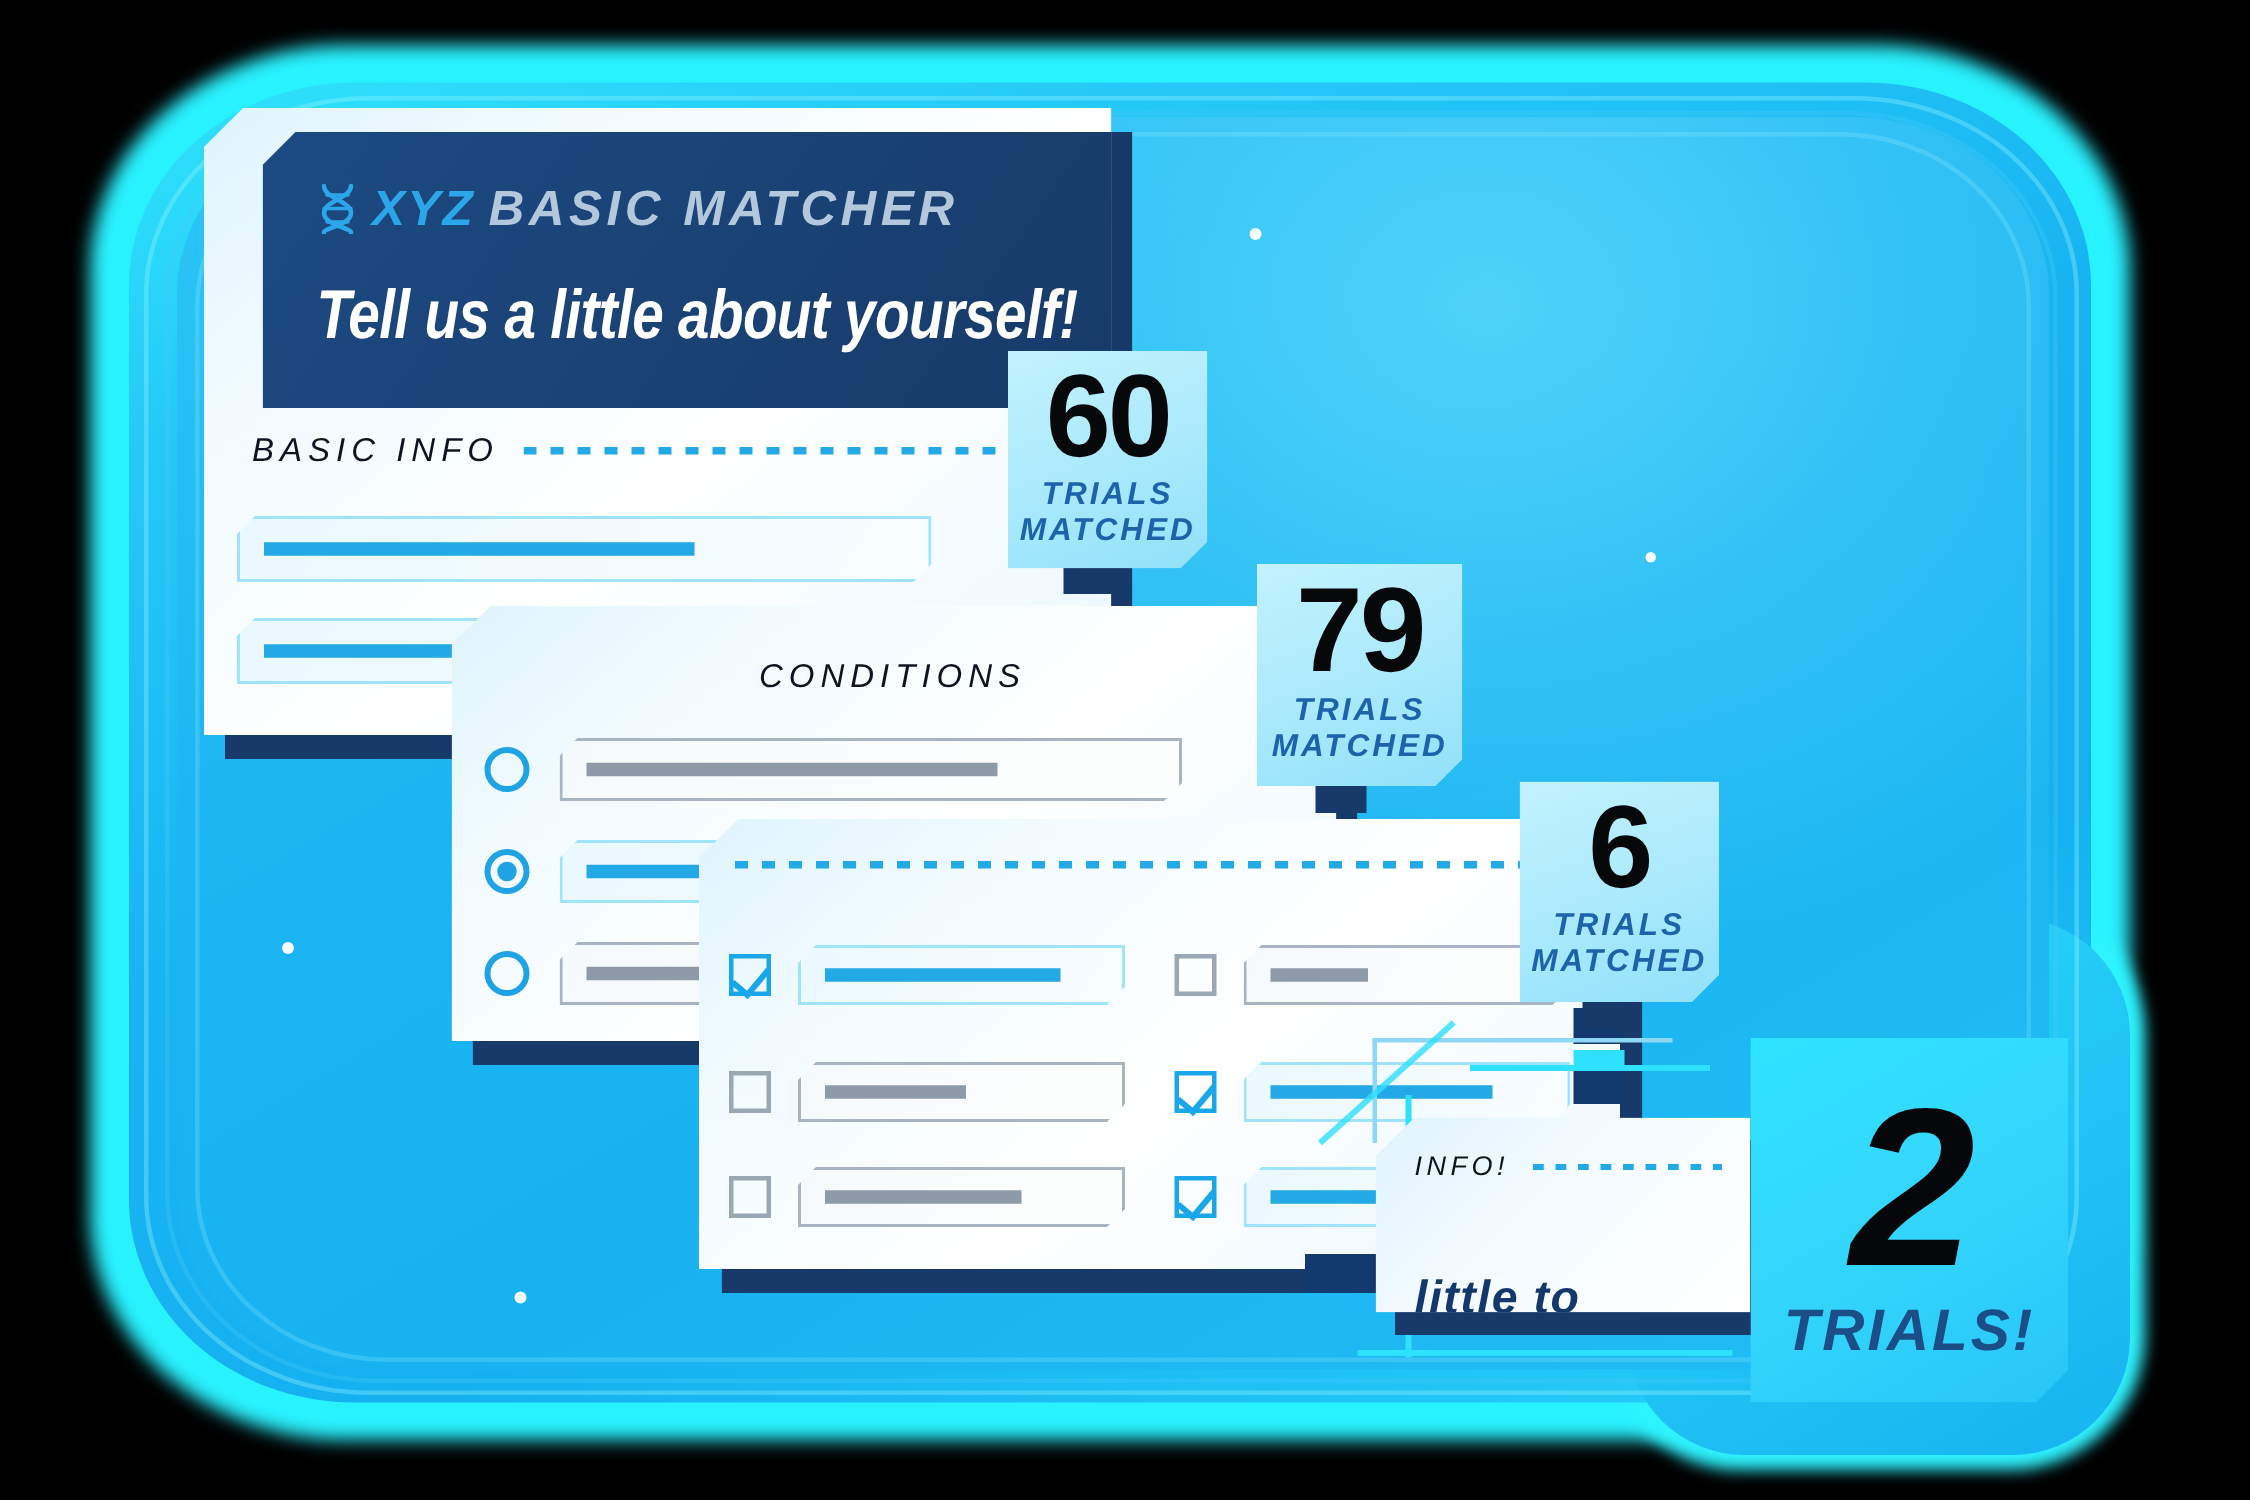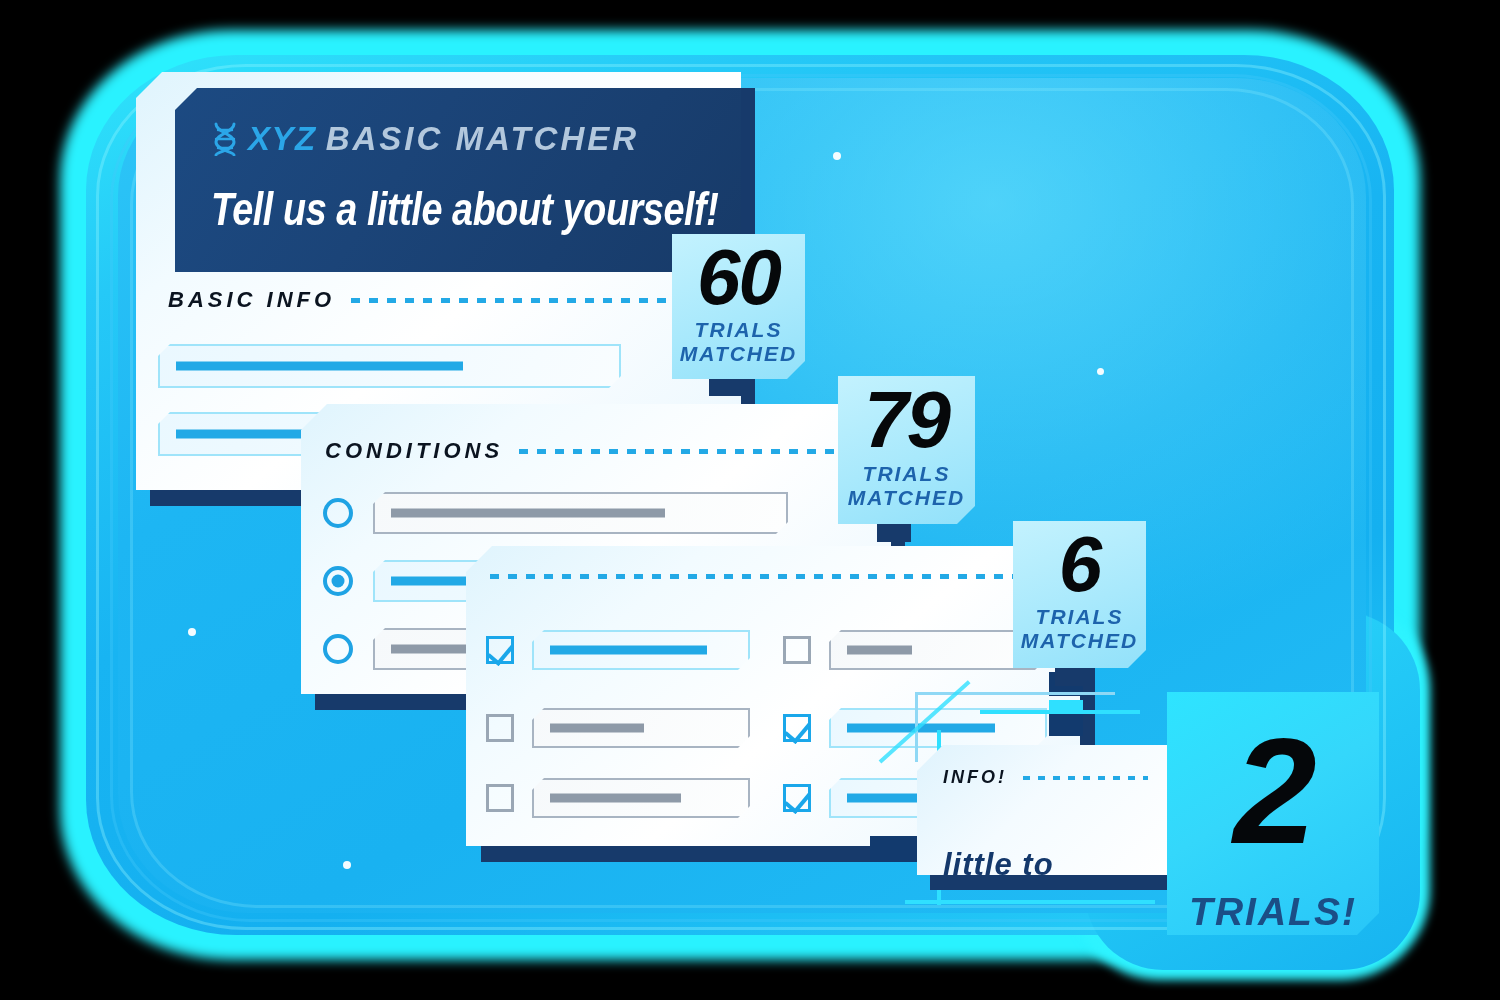--- a/index.html
+++ b/index.html
@@ -71,21 +71,21 @@
   }
   .brand .xyz{ color:#2ba6e8; }
   .brand .tm{ color:#b3c8dd; letter-spacing:3px; }
   .tagline{
     color:#ffffff; font-size:46px; font-style:italic; font-weight:bold;
     letter-spacing:-0.5px; transform:scaleX(.82); transform-origin:left center;
     white-space:nowrap;
   }
   .sec-row{ display:flex; align-items:center; gap:16px; }
   .sec-label{
-    color:#0b1420; font-size:22px; font-weight:bold; font-style:italic;
+    color:#0b1420; font-size:22px; font-weight:normal; font-style:italic;
     letter-spacing:4px; white-space:nowrap;
   }
   .dots{
     flex:1; height:5px;
     background-image:linear-gradient(90deg,#23a9e6 0 9px, transparent 9px 18px);
     background-size:18px 5px; background-repeat:repeat-x;
   }
 
   
   .field{
@@ -110,21 +110,21 @@
     transform:rotate(40deg);
   }
 
   
   .badge{
     position:absolute; text-align:center;
     background:linear-gradient(160deg,#c3f2fe 0%,#a9e9fc 55%,#92e1fa 100%);
     clip-path: polygon(0 0, 100% 0, 100% calc(100% - 18px), calc(100% - 18px) 100%, 0 100%);
     padding-top:6px;
   }
-  .badge .num{ color:#06080a; font-weight:bold; font-style:italic; line-height:.95; letter-spacing:-2px; }
+  .badge .num{ color:#06080a; font-weight:bold; line-height:.95; letter-spacing:-2px; }
   .badge .lbl{ color:#1d63ac; font-weight:bold; font-style:italic; letter-spacing:2px; line-height:1.12; }
   .stem{ position:absolute; background:#173a6b; }
 
   .final-badge{
     position:absolute;
     background:linear-gradient(150deg,#2ee4ff 0%,#34d7fb 45%,#28c6f8 100%);
     clip-path: polygon(0 0, 100% 0, 100% calc(100% - 22px), calc(100% - 22px) 100%, 0 100%);
     box-shadow:0 0 45px 18px rgba(90,240,255,.75);
     text-align:center;
   }
@@ -192,21 +192,21 @@
     <div class="field" style="left:22px;top:272px;width:463px;height:44px;position:absolute;">
       <span class="bar" style="width:287px;"></span>
     </div>
     <div class="field" style="left:22px;top:340px;width:463px;height:44px;position:absolute;">
       <span class="bar" style="width:268px;"></span>
     </div>
   </div>
 
   <div class="card-shadow" style="left:315px;top:420px;width:590px;height:290px;"></div>
   <div class="card" style="left:301px;top:404px;width:590px;height:290px;">
-    <div class="sec-row" style="position:absolute;left:24px;top:34px;width:540px;">
+    <div class="sec-row" style="position:absolute;left:24px;top:34px;width:540px;flex-direction:column;">
       <span class="sec-label">CONDITIONS</span>
       <span class="dots"></span>
     </div>
 
     <div style="position:absolute;left:22px;top:88px;display:flex;align-items:center;gap:20px;">
       <span class="radio"></span>
       <span class="field gray" style="width:415px;height:42px;display:block;">
         <span class="bar gray" style="width:274px;"></span>
       </span>
     </div>
@@ -305,16 +305,16 @@
 
   <div class="stem" style="left:1055px;top:664px;width:30px;height:22px;"></div>
   <div class="badge" style="left:1013px;top:521px;width:133px;height:147px;">
     <div class="num" style="font-size:78px;">6</div>
     <div class="lbl" style="font-size:21px;margin-top:4px;">TRIALS</div>
     <div class="lbl" style="font-size:21px;">MATCHED</div>
   </div>
 
   <div class="final-badge" style="left:1167px;top:692px;width:212px;height:243px;padding-top:24px;">
     <div class="num">2</div>
-    <div class="lbl" style="margin-top:24px;">TRIALS!</div>
+    <div class="lbl" style="margin-top:0;">TRIALS!</div>
   </div>
 
 </div>
 
 </body></html>

